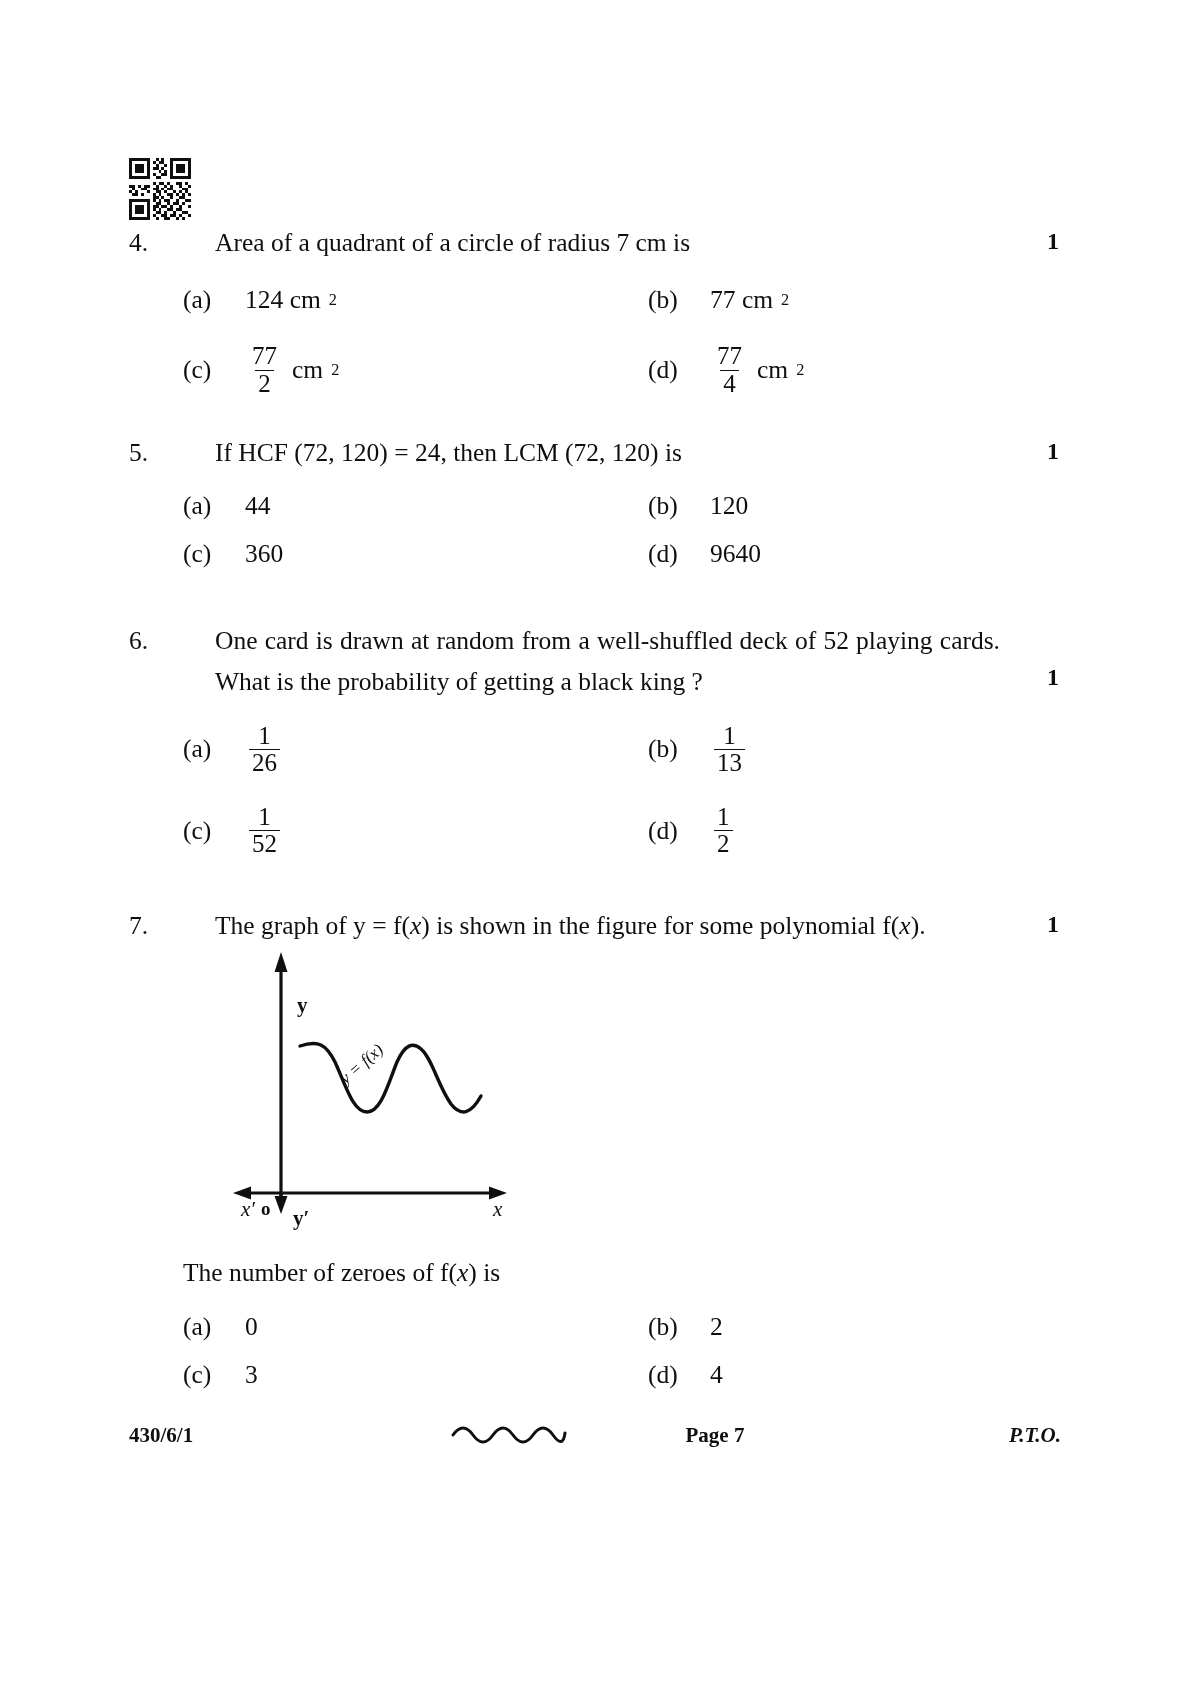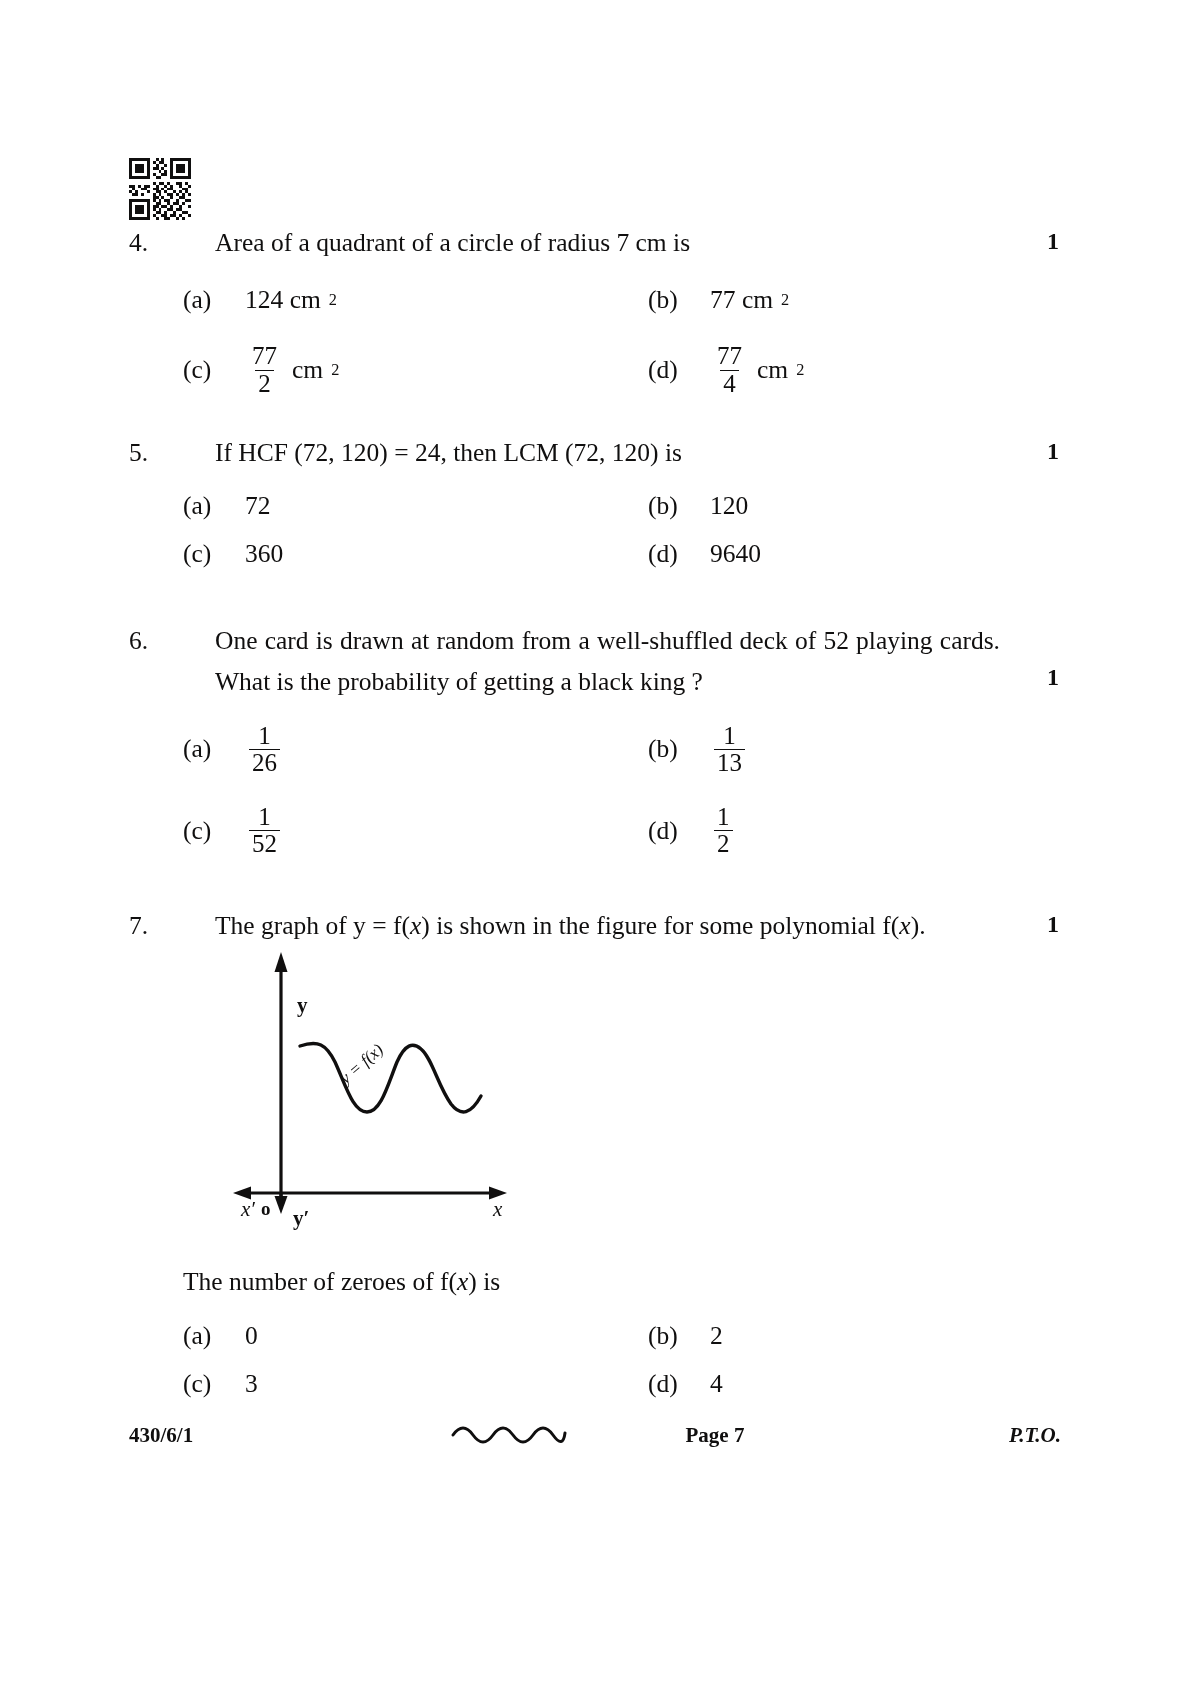--- a/index.html
+++ b/index.html
@@ -298,21 +298,21 @@
   <div class="q-block" style="top:432px;">
     <div class="q-head">
       <div class="q-num">5.</div>
       <div class="q-text">If HCF (72, 120) = 24, then LCM (72, 120) is</div>
       <div class="marks">1</div>
     </div>
     <div class="opts" style="margin-top:18px;">
       <div class="opt-row">
         <div class="opt opt-a">
           <span class="opt-tag">(a)</span>
-          <span class="opt-val">72</span>
+          <span class="opt-val">44</span>
         </div>
         <div class="opt opt-b">
           <span class="opt-tag">(b)</span>
           <span class="opt-val">120</span>
         </div>
       </div>
       <div class="opt-row" style="margin-top:18px;">
         <div class="opt opt-c">
           <span class="opt-tag">(c)</span>
           <span class="opt-val">360</span>
@@ -406,21 +406,21 @@
 
       <text x="72" y="12" font-family="Liberation Serif, serif" font-size="21" font-weight="bold" fill="#100f0f">y</text>
       <text x="16" y="216" font-family="Liberation Serif, serif" font-size="21" font-style="italic" fill="#100f0f">x′</text>
       <text x="268" y="216" font-family="Liberation Serif, serif" font-size="21" font-style="italic" fill="#100f0f">x</text>
       <text x="36" y="215" font-family="Liberation Serif, serif" font-size="19" font-weight="bold" fill="#100f0f">o</text>
       <text x="68" y="225" font-family="Liberation Serif, serif" font-size="21" font-weight="bold" fill="#100f0f">y′</text>
     </svg>
   </div>
 
   <div class="q-block" style="top:1258px;">
-    <div class="opts" style="margin-top:9px;">
+    <div class="opts" style="margin-top:0;">
       <div style="font-size:25.5px;"><span>The number of zeroes of f(</span><span class="ital">x</span><span>) is</span></div>
       <div class="opt-row" style="margin-top:24px;">
         <div class="opt opt-a">
           <span class="opt-tag">(a)</span>
           <span class="opt-val">0</span>
         </div>
         <div class="opt opt-b">
           <span class="opt-tag">(b)</span>
           <span class="opt-val">2</span>
         </div>

